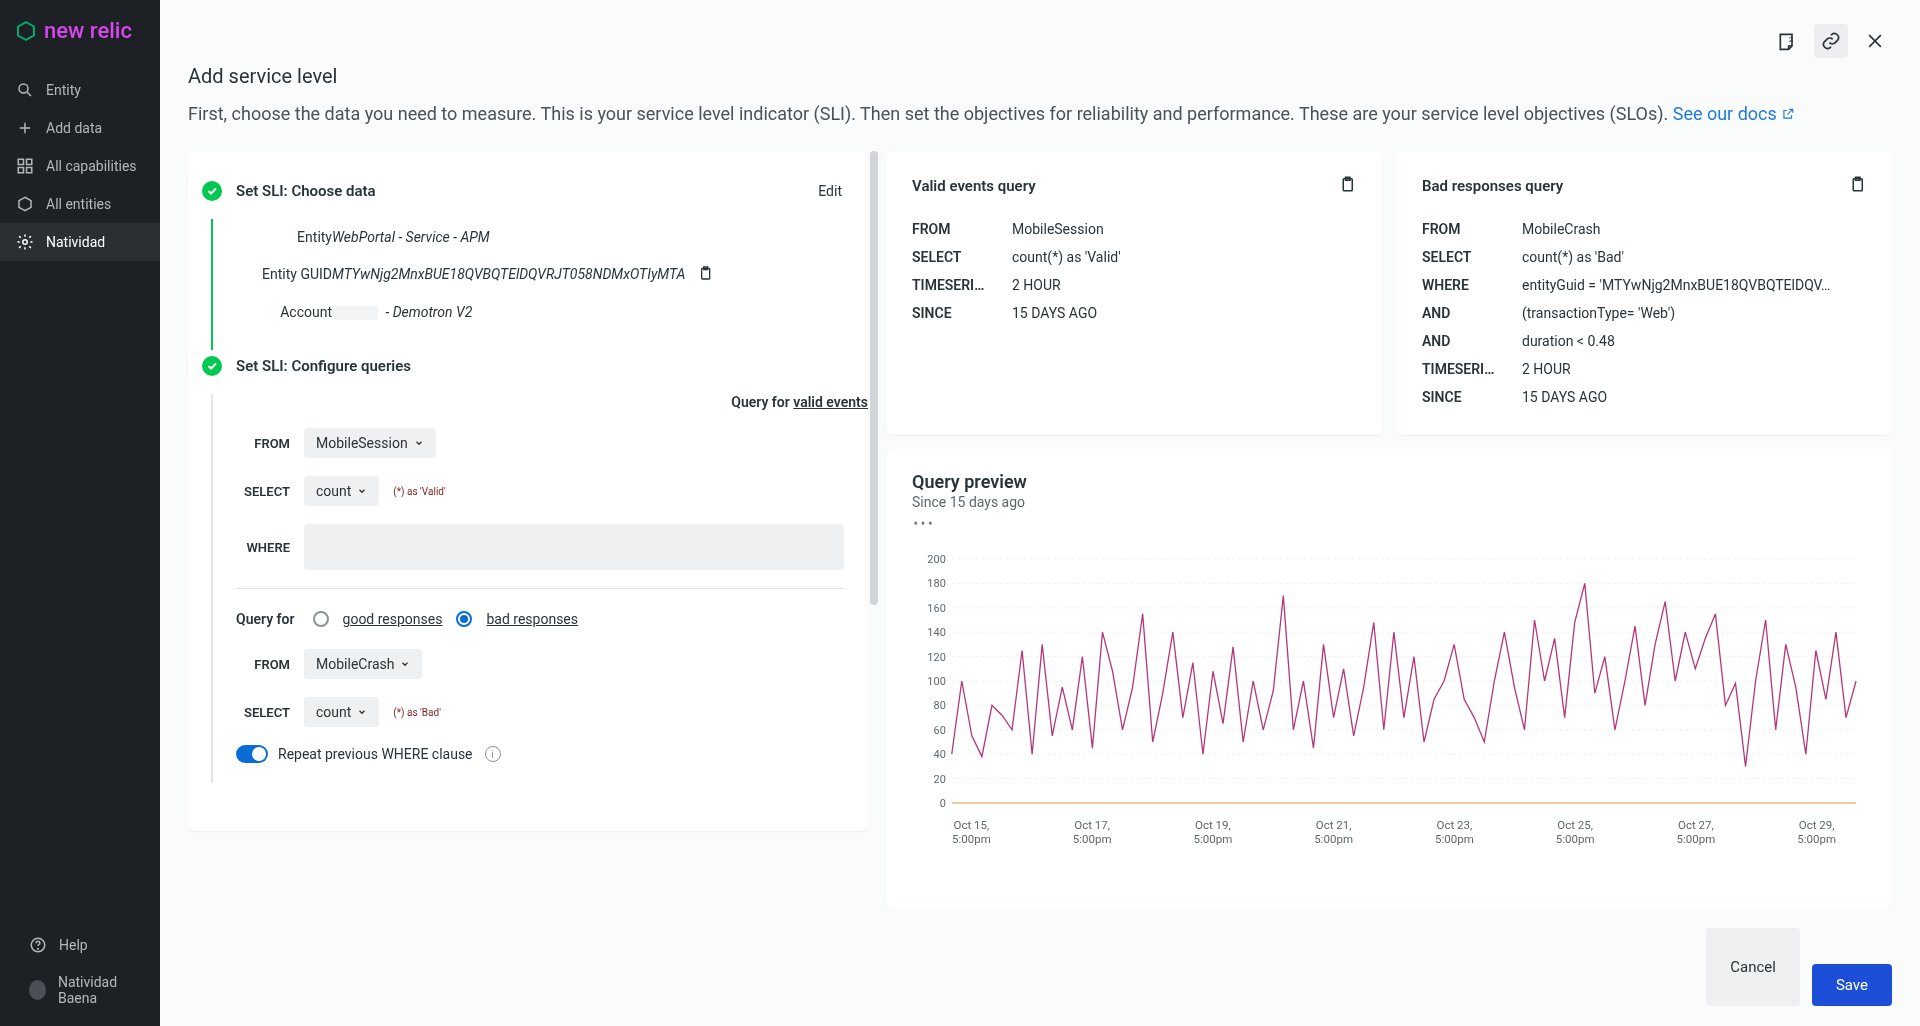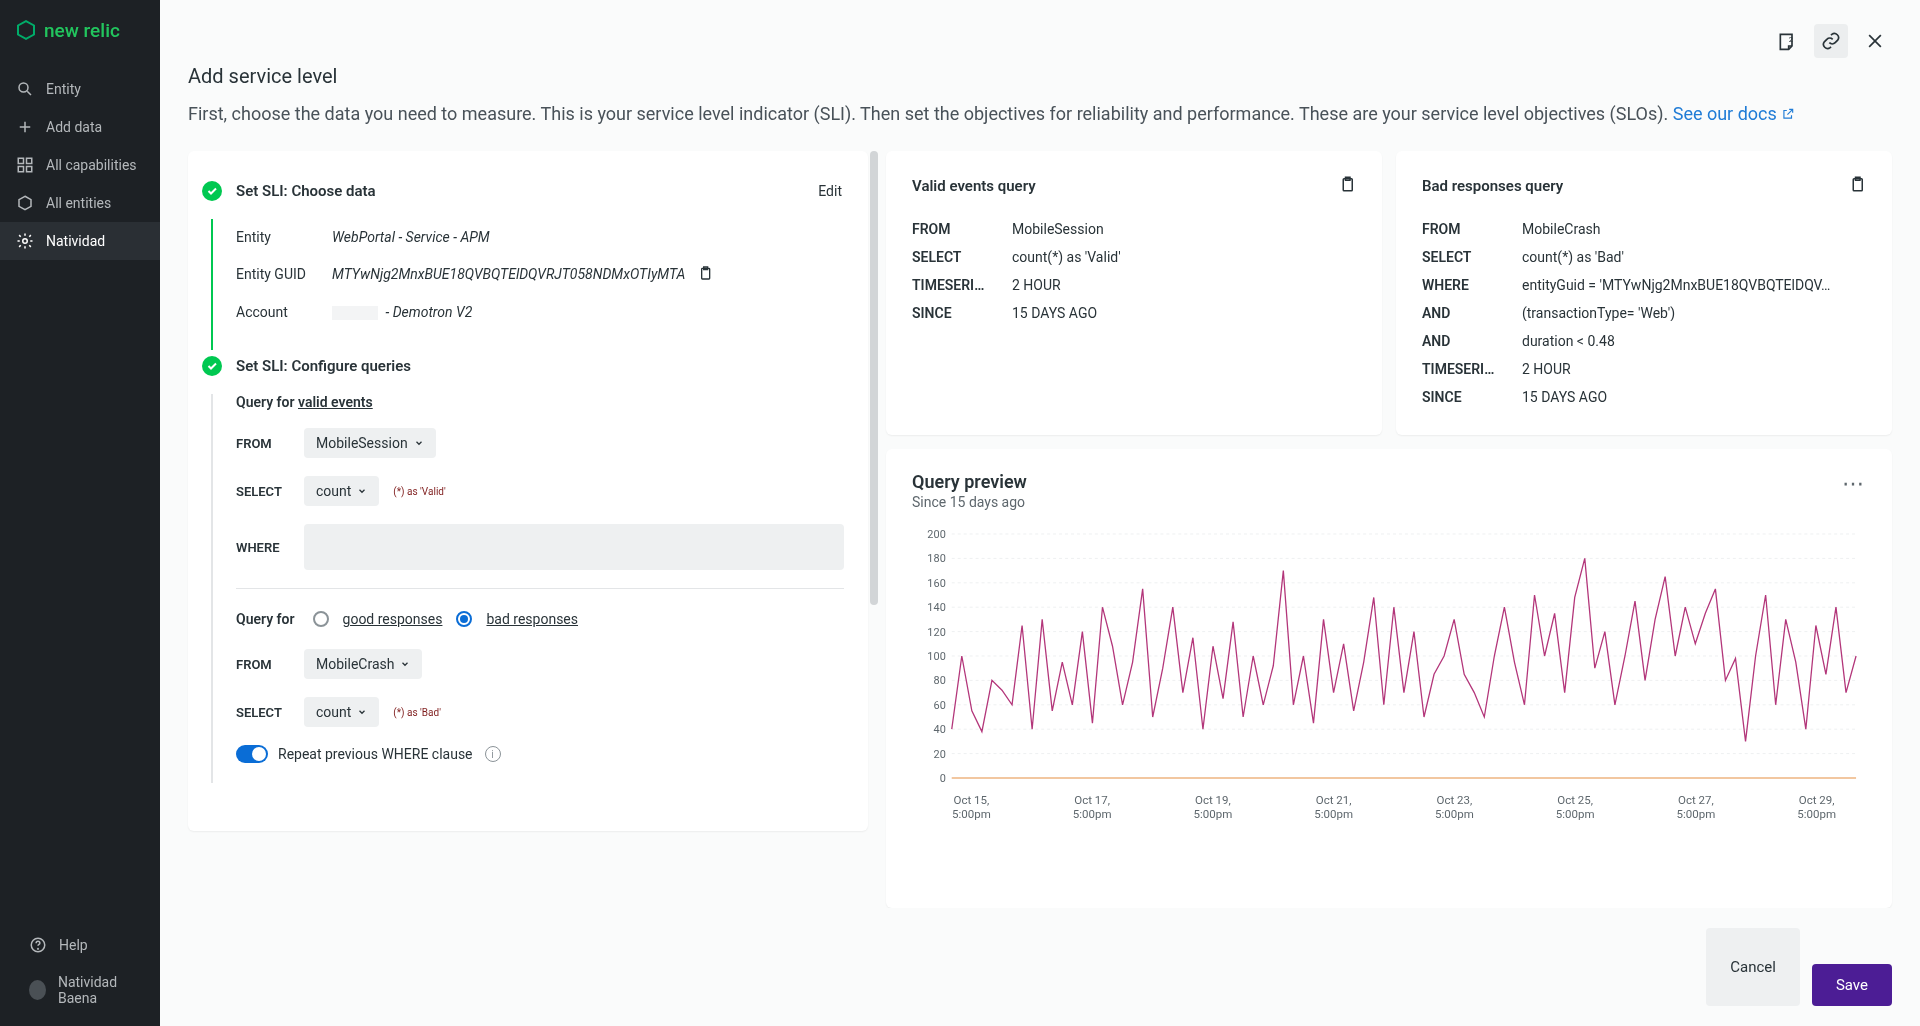--- a/index.html
+++ b/index.html
@@ -1,20 +1,20 @@
 <!DOCTYPE html>
 <html><head>
 <meta charset="utf-8">
 <style>
 * { box-sizing: border-box; margin: 0; padding: 0; font-family: -apple-system, BlinkMacSystemFont, "Segoe UI", Roboto, Helvetica, Arial, sans-serif; }
 body { background: #fafbfb; color: #293338; overflow: hidden; width: 1920px; height: 1026px; }
 
 
 .sidebar { position: fixed; left: 0; top: 0; width: 160px; height: 100%; background: #1d2125; color: #d5d7d9; display: flex; flex-direction: column; }
-.logo { display: flex; align-items: center; gap: 6px; padding: 18px 14px; color: #22c55e; font-size: 19px; font-weight: 500; }
+.logo { display: flex; align-items: center; gap: 6px; padding: 18px 14px; color: #d946ef; font-size: 22px; font-weight: 500; }
 .logo svg { width: 24px; height: 24px; }
 .nav-list { list-style: none; padding-top: 10px; }
 .nav-item { display: flex; align-items: center; gap: 12px; padding: 10px 16px; font-size: 14px; cursor: pointer; color: #b4b8bb; }
 .nav-item.active { background: #2a2f34; color: #fff; }
 .nav-item svg { width: 18px; height: 18px; flex-shrink: 0; }
 .sidebar-bottom { margin-top: auto; padding-bottom: 10px; padding-left: 13px; }
 .avatar { width: 20px; height: 20px; border-radius: 50%; background: #4a5055; }
 
 
 .main { margin-left: 160px; height: 100%; display: flex; flex-direction: column; }
@@ -24,21 +24,21 @@
 
 .header { padding: 6px 28px 22px; }
 .header h1 { font-size: 20px; font-weight: 400; margin-bottom: 12px; }
 .header p { font-size: 18px; line-height: 1.6; color: #495259; }
 .header a { color: #207cd6; text-decoration: none; margin-top: 28px; }
 
 .content { flex: 1; display: flex; gap: 18px; padding: 0 28px; overflow: hidden; }
 
 
 .card { background: #fff; border-radius: 6px; box-shadow: 0 1px 2px rgba(0,0,0,0.06); }
-.left-col { width: 680px; position: relative; }
+.left-col { width: 680px; position: relative; text-align: right; }
 .left-card { padding: 30px 0 30px 48px; height: 680px; overflow-y: auto; }
 .left-scrollbar-mock { position: absolute; right: -10px; top: 0; width: 8px; height: 60%; background: #d2d5d7; border-radius: 4px; }
 
 .step-row { display: flex; align-items: center; gap: 10px; margin-bottom: 18px; position: relative; }
 .step-row.with-edit { justify-content: space-between; padding-right: 26px; }
 .check-circle { width: 20px; height: 20px; background: #00C851; border-radius: 50%; display: flex; align-items: center; justify-content: center; position: relative; margin-left: -34px; margin-right: 4px; flex-shrink: 0; }
 .check-circle svg { width: 12px; height: 12px; }
 .step-title { font-size: 15px; font-weight: 600; }
 .edit-link { font-size: 14px; color: #293338; cursor: pointer; }
 
@@ -79,35 +79,35 @@
 .right-col { flex: 1; display: flex; flex-direction: column; gap: 14px; }
 .query-cards { display: flex; gap: 14px; }
 .query-card { flex: 1; padding: 24px 26px; }
 .qc-head { display: flex; justify-content: space-between; align-items: center; margin-bottom: 18px; }
 .qc-title { font-size: 15px; font-weight: 600; }
 .clause-row { display: flex; padding: 6px 0; font-size: 14px; }
 .clause-row .ck { width: 100px; font-weight: 600; white-space: nowrap; overflow: hidden; text-overflow: ellipsis; }
 .clause-row .cv { flex: 1; color: #293338; white-space: nowrap; overflow: hidden; text-overflow: ellipsis; }
 
 .preview-card { flex: 1; padding: 22px 26px; position: relative; }
-.pc-head { display: flex; justify-content: space-between; align-items: flex-start; }
+.pc-head { display: flex; justify-content: space-between; align-items: flex-start; flex-direction: column; }
 .pc-title { font-size: 18px; font-weight: 600; }
 .pc-sub { font-size: 14px; color: #5e676d; margin-top: 2px; }
 .more-dots { font-size: 22px; color: #5e676d; cursor: pointer; letter-spacing: 2px; }
 
 .chart-wrap { margin-top: 16px; }
 .chart-svg { width: 100%; height: 260px; }
 .x-labels { display: flex; justify-content: space-between; padding: 4px 30px 0 40px; font-size: 11.5px; color: #5e676d; }
 .x-labels div { text-align: center; line-height: 1.2; }
 
 
 .footer { display: flex; justify-content: flex-end; gap: 12px; padding: 20px 28px; }
 .btn { padding: 12px 24px; border-radius: 4px; font-size: 15px; cursor: pointer; border: none; }
 .btn.secondary { background: #eef0f1; color: #293338; }
-.btn.primary { background: #4c1d95; color: #fff; margin-top: 36px; }
+.btn.primary { background: #1d4ed8; color: #fff; margin-top: 36px; }
 </style>
 </head>
 <body>
 
 <aside class="sidebar">
   <div class="logo">
     <svg viewBox="0 0 24 24">
         <path fill="#00ac69" d="M12 2l9 5v10l-9 5-9-5V7l9-5zm0 2.3L5 8v8l7 3.7L19 16V8l-7-3.7z"></path>
       </svg>
     <span>new relic</span>

